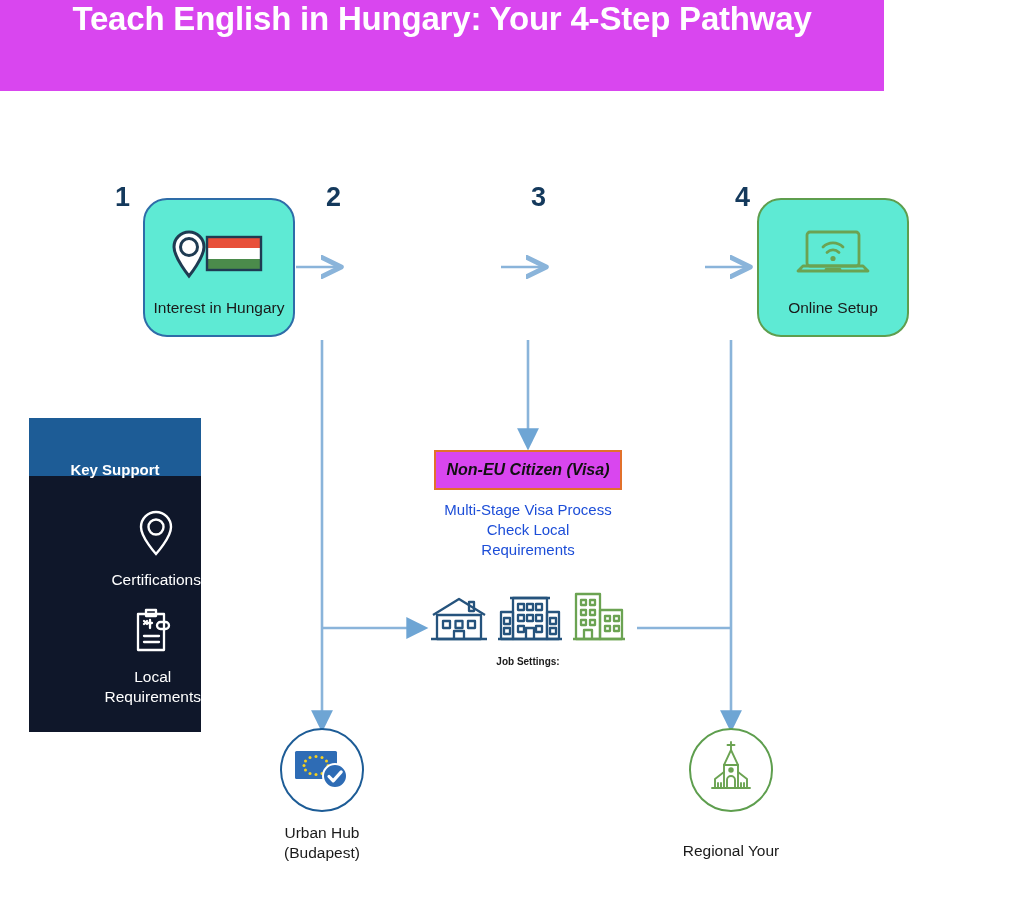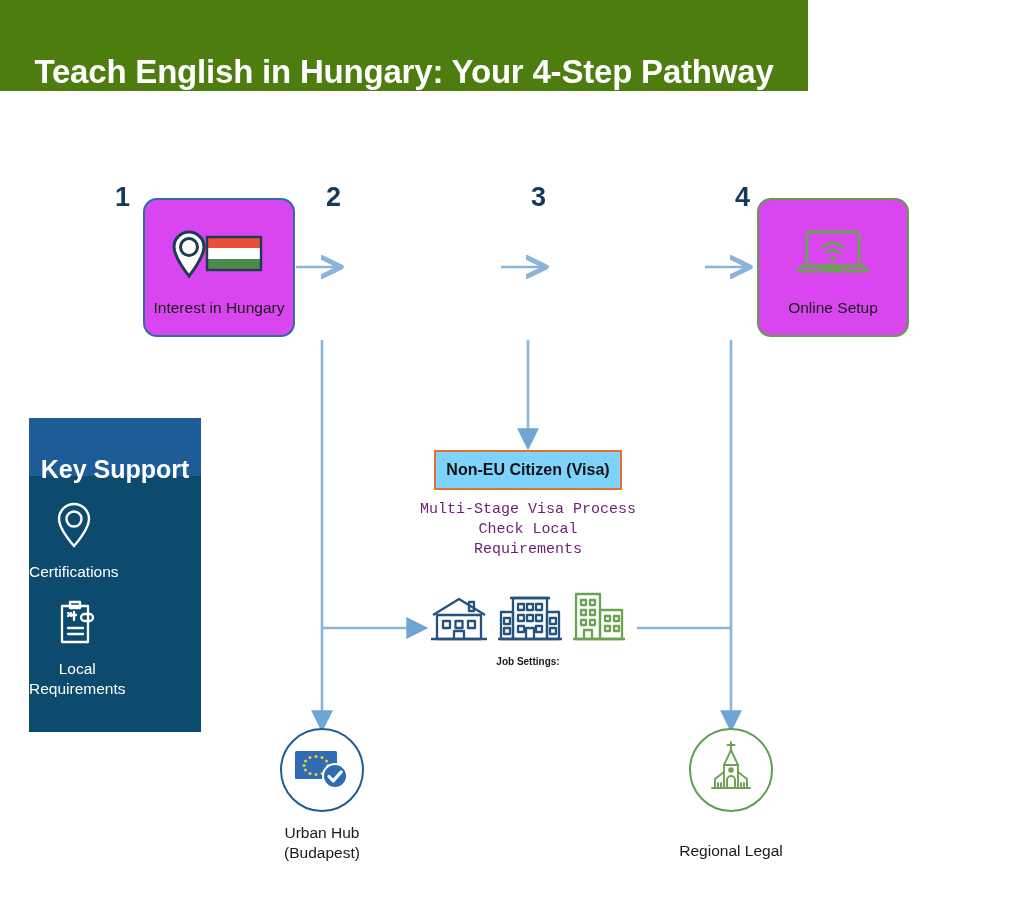--- a/index.html
+++ b/index.html
@@ -5,38 +5,38 @@
   * { box-sizing: border-box; margin: 0; padding: 0; }
   body {
     width: 1024px; height: 906px;
     background: #ffffff;
     font-family: "Liberation Sans", sans-serif;
     position: relative;
     overflow: hidden;
   }
   #header-band {
     position: absolute; left: 0; top: 0;
-    width: 808px; height: 91px;
-    background: #4d7c0f;
-    display: flex; align-items: flex-end; justify-content: center;
+    width: 884px; height: 91px;
+    background: #d946ef;
+    display: flex; align-items: flex-start; justify-content: center;
   }
   #header-title {
     color: #ffffff;
     font-size: 33px;
     font-weight: bold;
     letter-spacing: -0.2px;
   }
   #canvas { position: absolute; left: 0; top: 0; width: 1024px; height: 906px; }
   svg.wire { position: absolute; left: 0; top: 0; width: 1024px; height: 906px; pointer-events: none; }
 
   .step-box {
     position: absolute;
     width: 152px; height: 139px;
-    background: #d946ef;
-    border-radius: 14px;
+    background: #5eead4;
+    border-radius: 24px;
     display: flex; flex-direction: column;
     align-items: center; justify-content: flex-start;
     padding-top: 18px;
   }
   .step-box.blue { border: 2.5px solid #2e6ca8; }
   .step-box.green { border: 2.5px solid #5e9e4e; }
   .step-label {
     position: absolute; bottom: 18px; left: 0; right: 0;
     text-align: center;
     font-size: 15.5px; color: #1a1a1a;
@@ -48,43 +48,43 @@
   .icon-wrap { height: 72px; display: flex; align-items: center; justify-content: center; }
 
   #support-panel {
     position: absolute; left: 29px; top: 418px;
     width: 172px; height: 314px;
   }
   #support-header {
     height: 58px; background: #1d5c96;
     display: flex; align-items: center; justify-content: center;
   }
-  #support-header-text { color: #fff; font-size: 25px; font-weight: bold; margin-top: 44px; }
+  #support-header-text { color: #fff; font-size: 15px; font-weight: bold; margin-top: 44px; }
   #support-body {
-    height: 256px; background: #0c4a6e;
+    height: 256px; background: #0f172a;
     display: flex; flex-direction: column;
-    align-items: flex-start; padding-top: 22px;
+    align-items: flex-end; padding-top: 30px;
   }
   .support-item { display: flex; flex-direction: column; align-items: center; }
   .support-item .lbl {
     color: #ffffff; font-size: 15.5px; text-align: center; line-height: 1.25; margin-top: 6px;
   }
   #support-item-1 { margin-bottom: 16px; }
 
   #visa-box {
     position: absolute; left: 434px; top: 450px;
     width: 188px; height: 40px;
     border: 2.2px solid #e2712b;
-    background: #7dd3fc;
-    display: flex; align-items: center; justify-content: center;
+    background: #d946ef;
+    display: flex; align-items: center; justify-content: center; font-style: italic;
   }
   #visa-box-text { font-size: 16px; font-weight: bold; color: #111; }
   #visa-sub {
     position: absolute; left: 410px; top: 500px; width: 236px;
-    text-align: center; font-size: 15px; color: #701a75; line-height: 1.32; font-family: Liberation Mono, monospace;
+    text-align: center; font-size: 15px; color: #1d4ed8; line-height: 1.32;
   }
 
   #job-icons {
     position: absolute; left: 424px; top: 594px;
     width: 208px; height: 54px;
     display: flex; align-items: flex-end; justify-content: center; gap: 6px;
   }
   #job-text {
     position: absolute; left: 420px; top: 655px; width: 216px;
     text-align: center; font-size: 10px; color: #1a1a1a; line-height: 1.33;
@@ -318,15 +318,15 @@
           <path d="M10,49 h38"></path>
           <path d="M25,49 v-8 a4,4 0 0 1 8,0 v8"></path>
           <line x1="16" y1="44" x2="16" y2="49"></line>
           <line x1="19" y1="44" x2="19" y2="49"></line>
           <line x1="39" y1="44" x2="39" y2="49"></line>
           <line x1="42" y1="44" x2="42" y2="49"></line>
         </g>
       </svg>
     </span>
   </div>
-  <div class="node-label" style="left:631px; top:841px;">Regional Legal</div>
+  <div class="node-label" style="left:631px; top:841px;">Regional Your</div>
 
 </div>
 
 </body></html>

